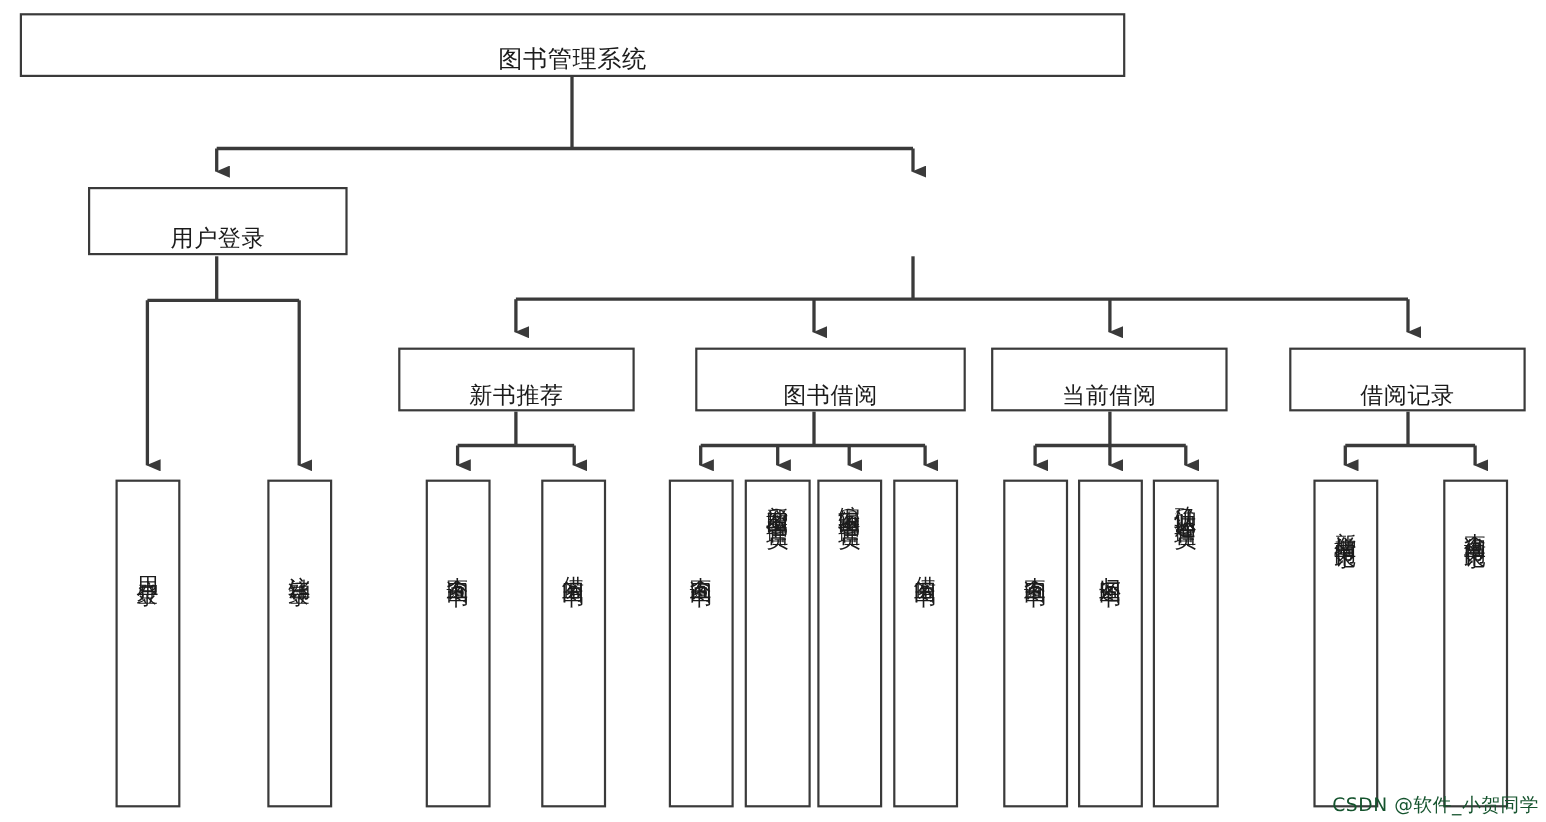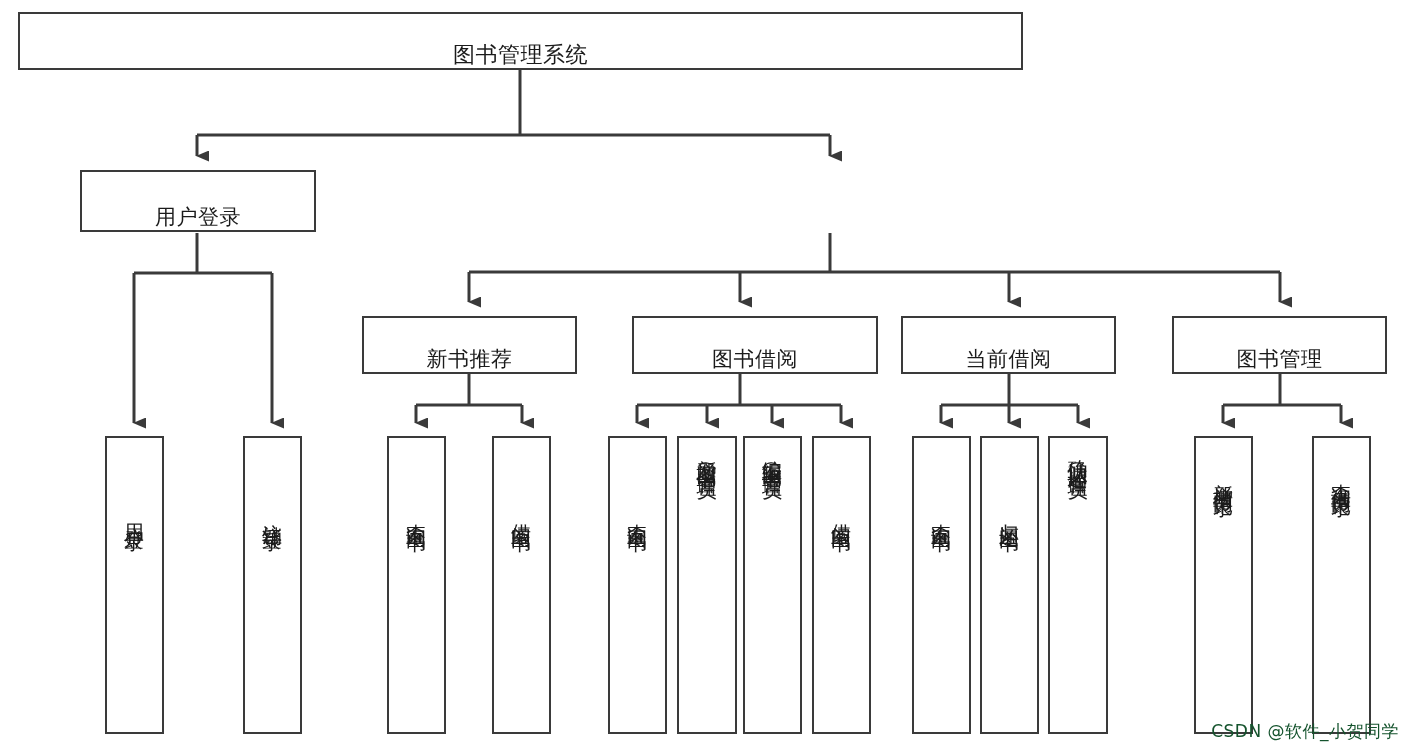--- a/index.html
+++ b/index.html
@@ -137,21 +137,21 @@
   <div class="node lvl3" style="left:362px; top:316px; width:215px; height:58px;">
     <span class="label">新书推荐</span>
   </div>
   <div class="node lvl3" style="left:632px; top:316px; width:246px; height:58px;">
     <span class="label">图书借阅</span>
   </div>
   <div class="node lvl3" style="left:901px; top:316px; width:215px; height:58px;">
     <span class="label">当前借阅</span>
   </div>
   <div class="node lvl3" style="left:1172px; top:316px; width:215px; height:58px;">
-    <span class="label">图书管理</span>
+    <span class="label">借阅记录</span>
   </div>
 
   <div class="node leaf" style="left:105px; top:436px; width:59px; height:298px; padding-top:70px;">
     <span class="label">用户登录</span>
   </div>
   <div class="node leaf" style="left:243px; top:436px; width:59px; height:298px; padding-top:70px;">
     <span class="label">注销登录</span>
   </div>
 
   <div class="node leaf" style="left:387px; top:436px; width:59px; height:298px; padding-top:70px;">

